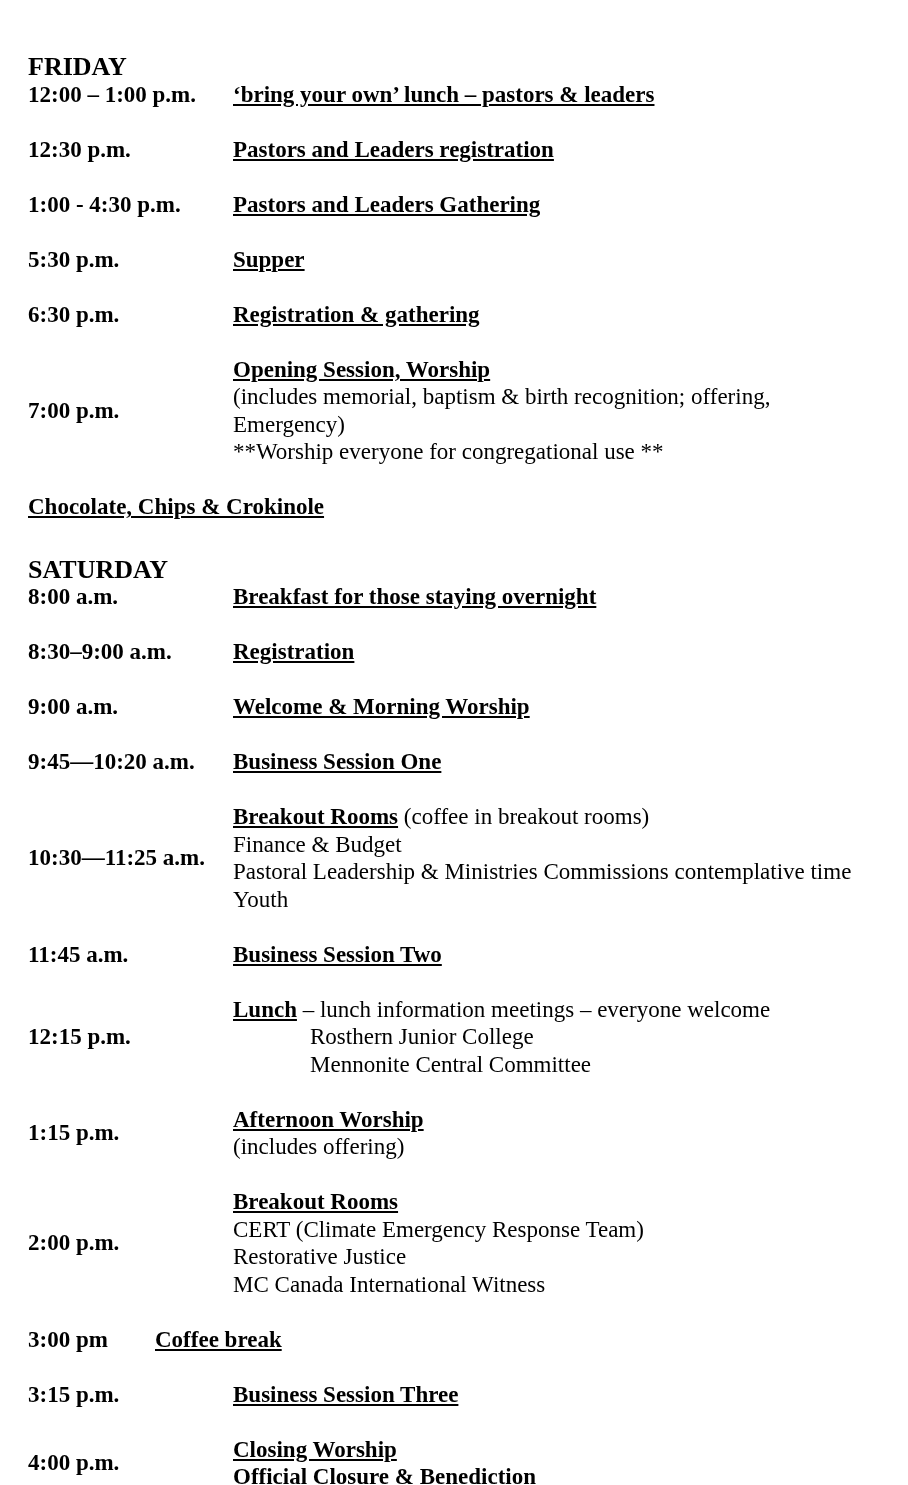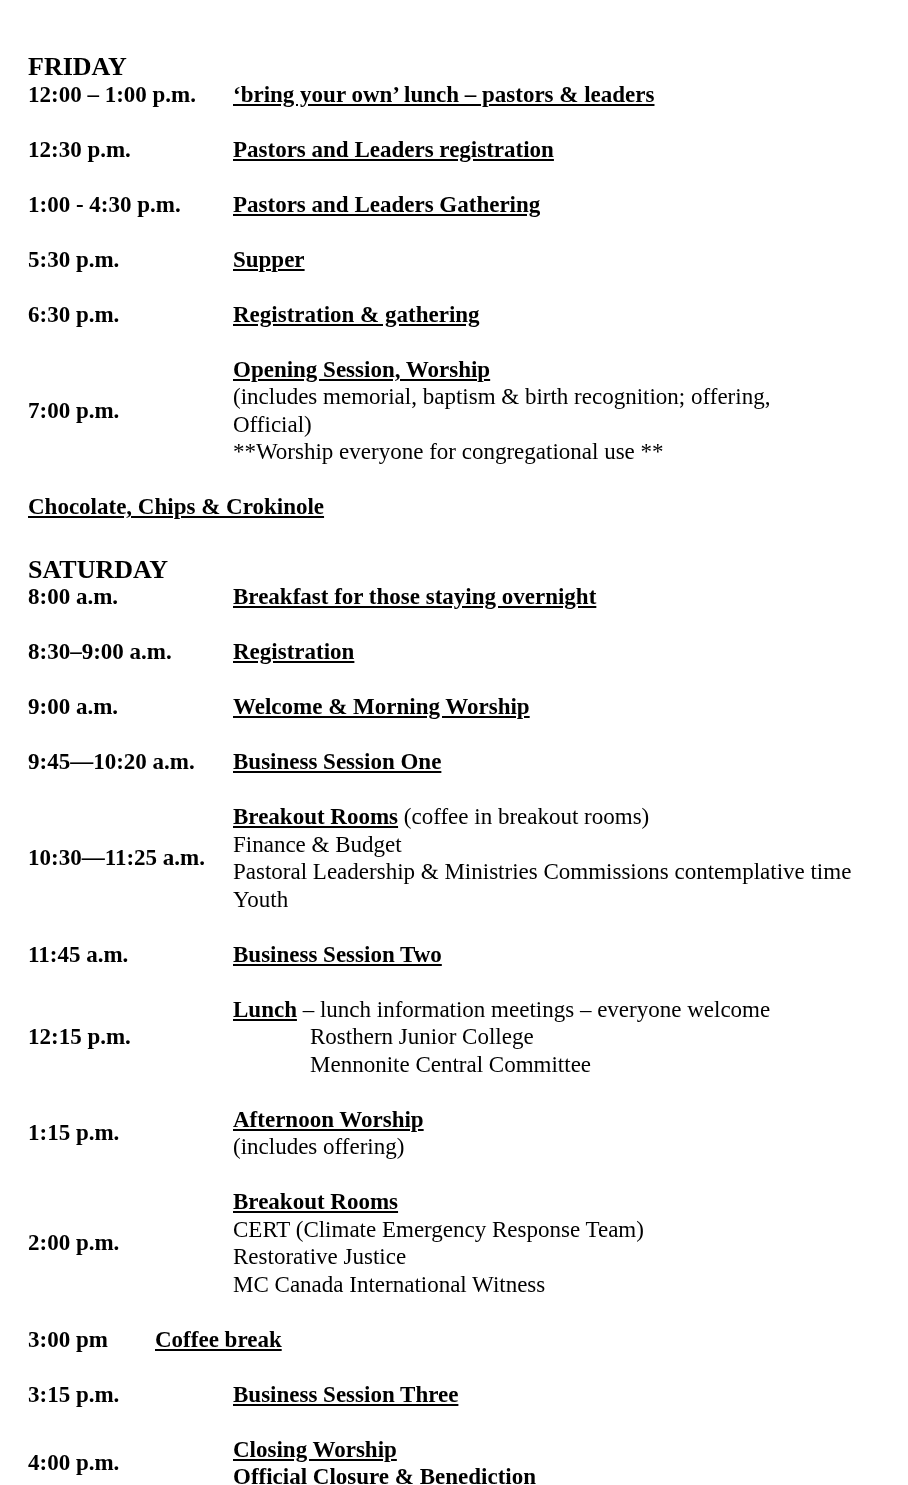--- a/index.html
+++ b/index.html
@@ -88,21 +88,21 @@
     <div class="row">
       <div class="time">6:30 p.m.</div>
       <div class="desc"><span class="title">Registration &amp; gathering</span></div>
     </div>
 
     <div class="row">
       <div class="time">7:00 p.m.</div>
       <div class="desc">
         <div><span class="title">Opening Session, Worship</span></div>
         <div class="detail">(includes memorial, baptism &amp; birth recognition; offering,</div>
-        <div class="detail">Official)</div>
+        <div class="detail">Emergency)</div>
         <div class="detail">**Worship everyone for congregational use **</div>
       </div>
     </div>
 
     <div class="row">
       <div class="desc"><span class="title">Chocolate, Chips &amp; Crokinole</span></div>
     </div>
   </section>
 
   <section>

